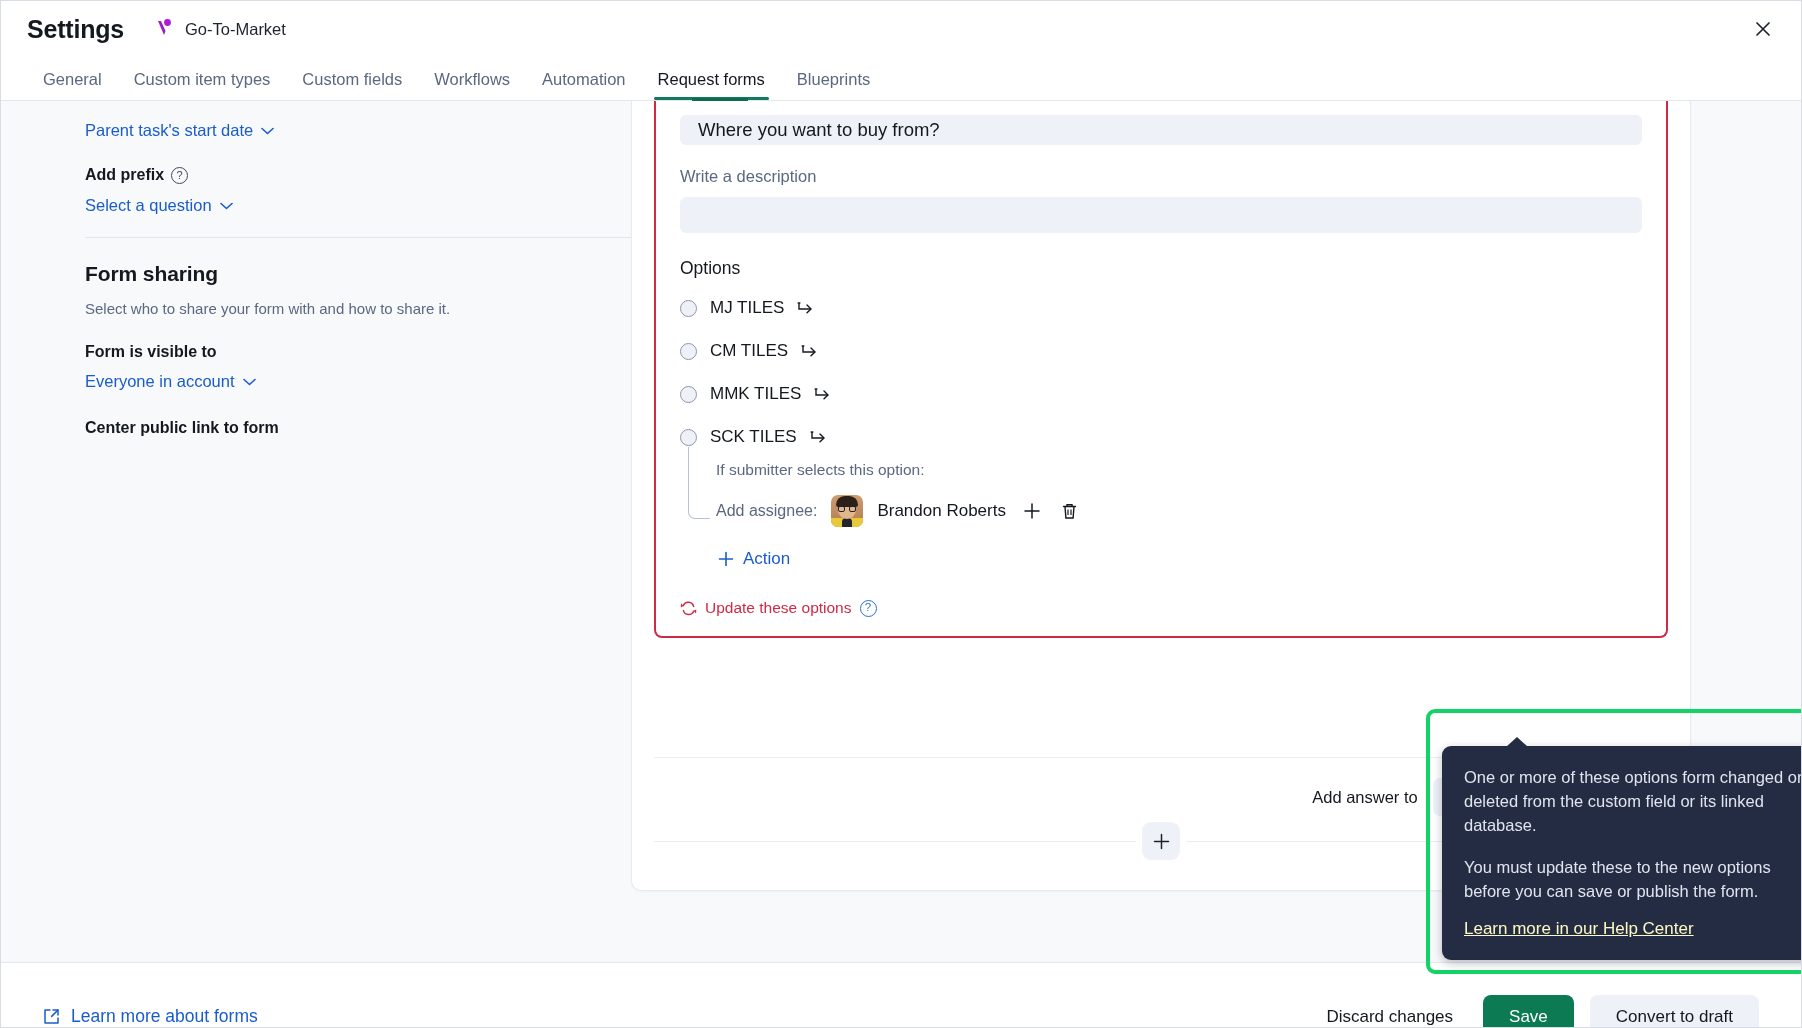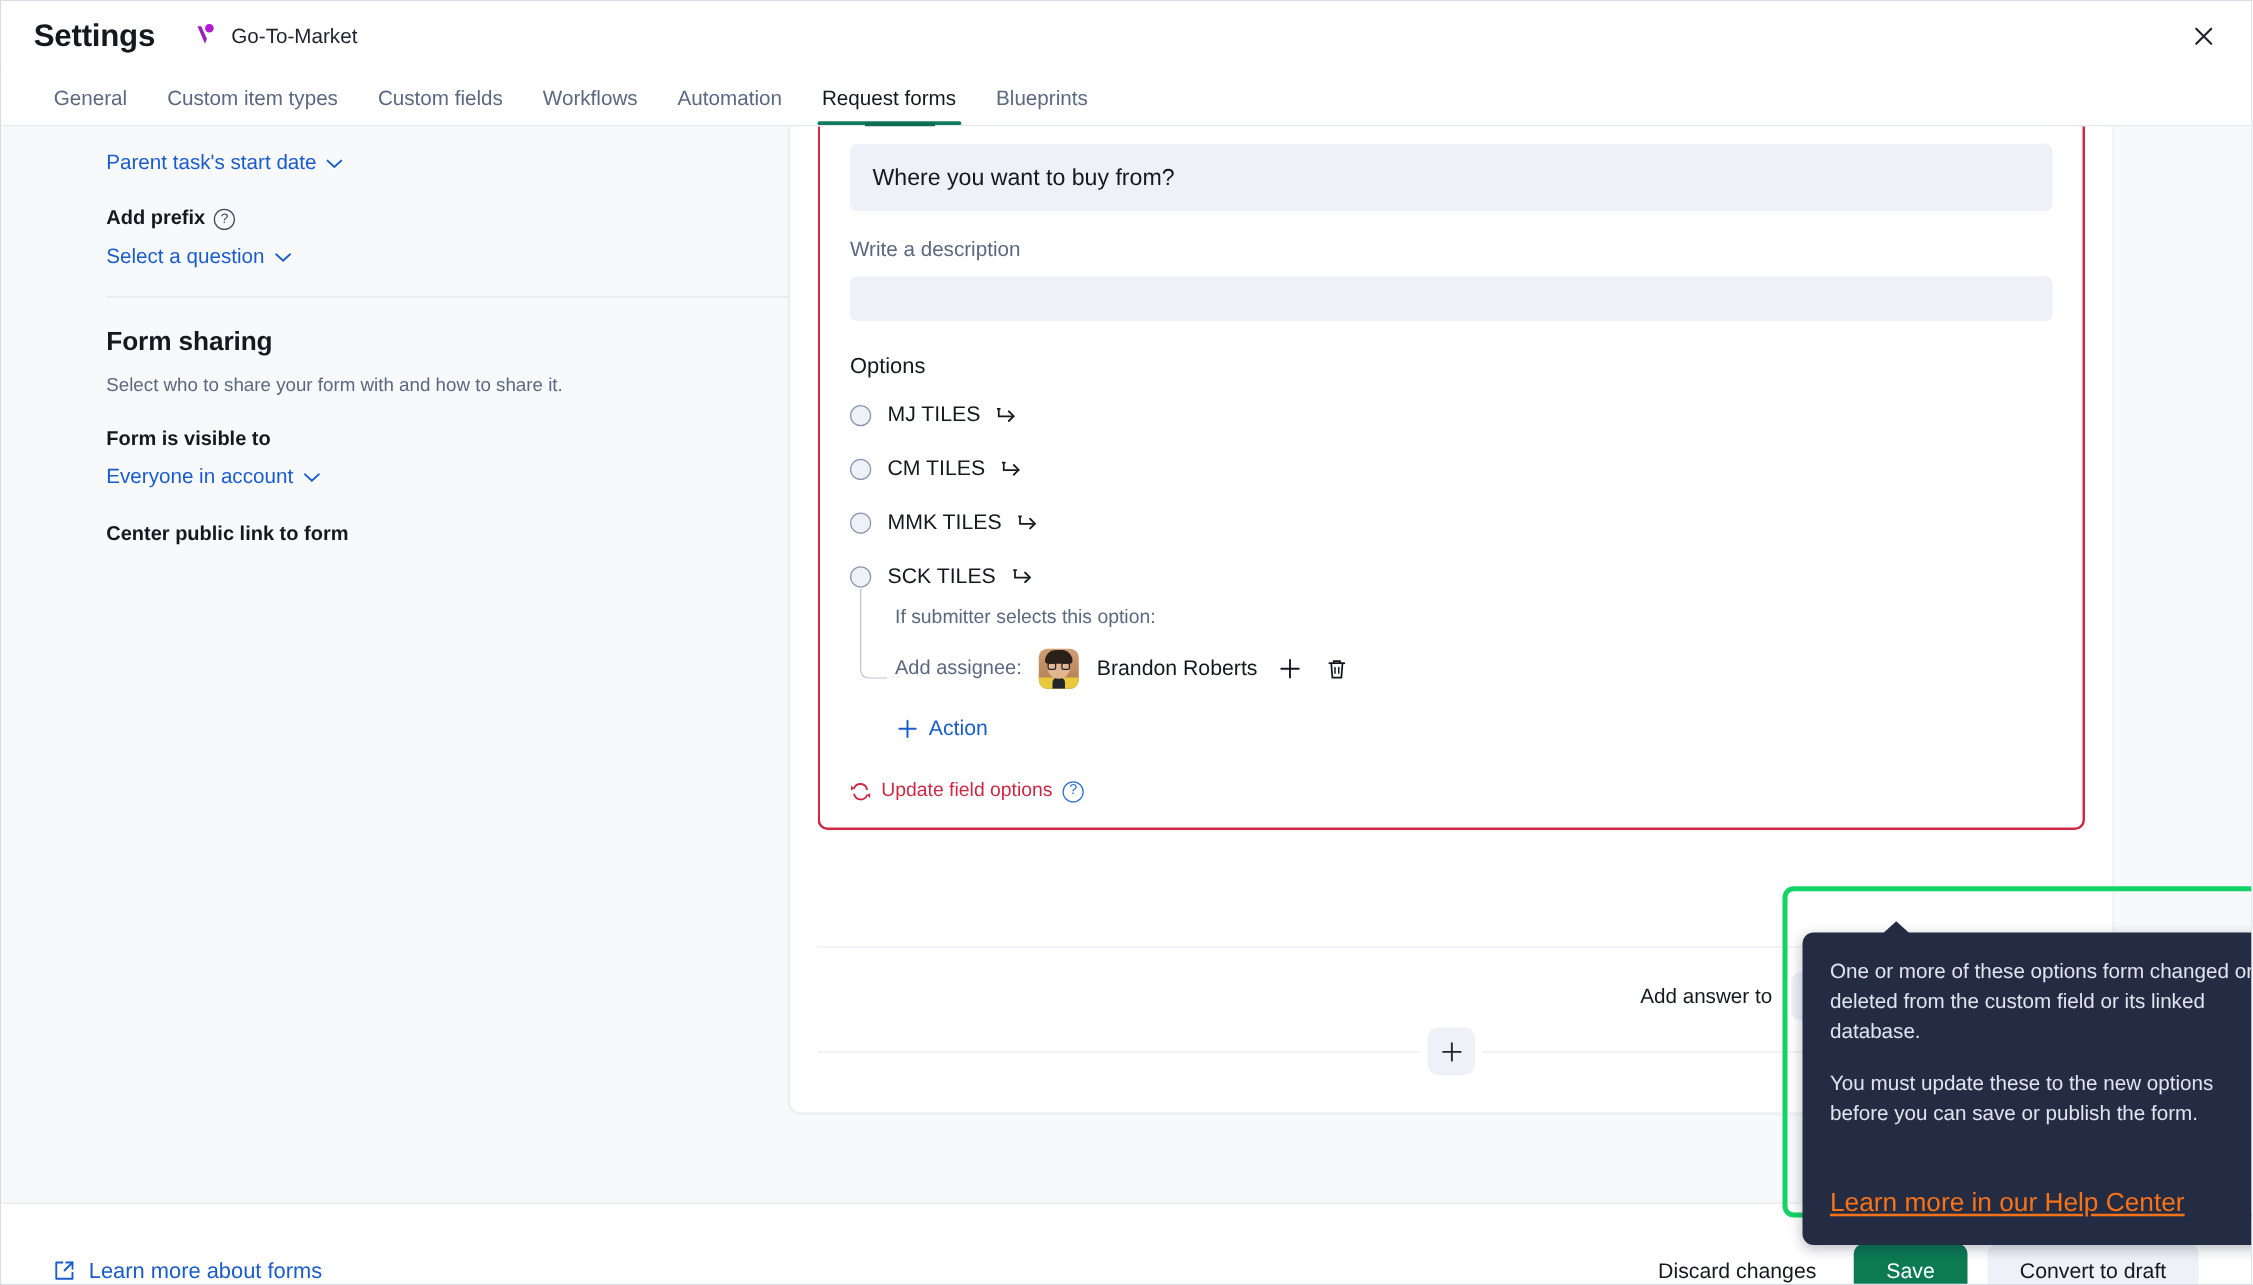--- a/index.html
+++ b/index.html
@@ -203,21 +203,21 @@
     position: absolute;
     left: 36px;
     top: -3px;
     width: 56px;
     height: 3px;
     background: #0c6b50;
   }
   .q-title-field {
     background: #eef1f7;
     border-radius: 6px;
-    height: 54px;
+    height: 30px;
     display: flex;
     align-items: center;
     padding: 0 18px;
     font-size: 18.5px;
     color: #14181f;
     margin-top: 4px;
   }
   .q-desc-label {
     font-size: 16.5px;
     color: #5b6880;
@@ -374,26 +374,25 @@
     border-bottom: 10px solid #242c44;
   }
   .tt-p {
     font-size: 16.5px;
     line-height: 24px;
     color: #dfe4ee;
     margin: 0 0 18px 0;
   }
   .tt-p:last-of-type { margin-bottom: 0; }
   .tt-link {
-    font-size: 21px;
-    color: #f97316;
+    font-size: 17px;
+    color: #fef9c3;
     text-decoration: underline;
     cursor: pointer;
     display: inline-block;
-    margin-top: 32px;
   }
 
   
   .answer-row {
     position: absolute;
     right: 26px;
     bottom: 74px;
     display: flex;
     align-items: center;
     gap: 15px;
@@ -688,21 +687,21 @@
             </span>
           </div>
 
           <div class="update-opts">
             <svg width="17" height="15" viewBox="0 0 17 15">
               <path d="M13.6 5.4 A5.4 5.4 0 0 0 3.3 4.6" stroke="#cf2945" stroke-width="1.5" fill="none" stroke-linecap="round"></path>
               <path d="M3.4 9.6 A5.4 5.4 0 0 0 13.6 10.2" stroke="#cf2945" stroke-width="1.5" fill="none" stroke-linecap="round"></path>
               <path d="M1 2.2 L3.4 5.0 L0.7 6.4" fill="#cf2945"></path>
               <path d="M16 12.6 L13.6 9.8 L16.3 8.5" fill="#cf2945"></path>
             </svg>
-            <span>Update field options</span>
+            <span>Update these options</span>
             <span class="q-circle-blue">?</span>
           </div>
 
         </div>
 
         <div class="answer-sep"></div>
 
         <div class="answer-row">
           <span class="answer-lbl">Add answer to</span>
           <span class="answer-sel">

